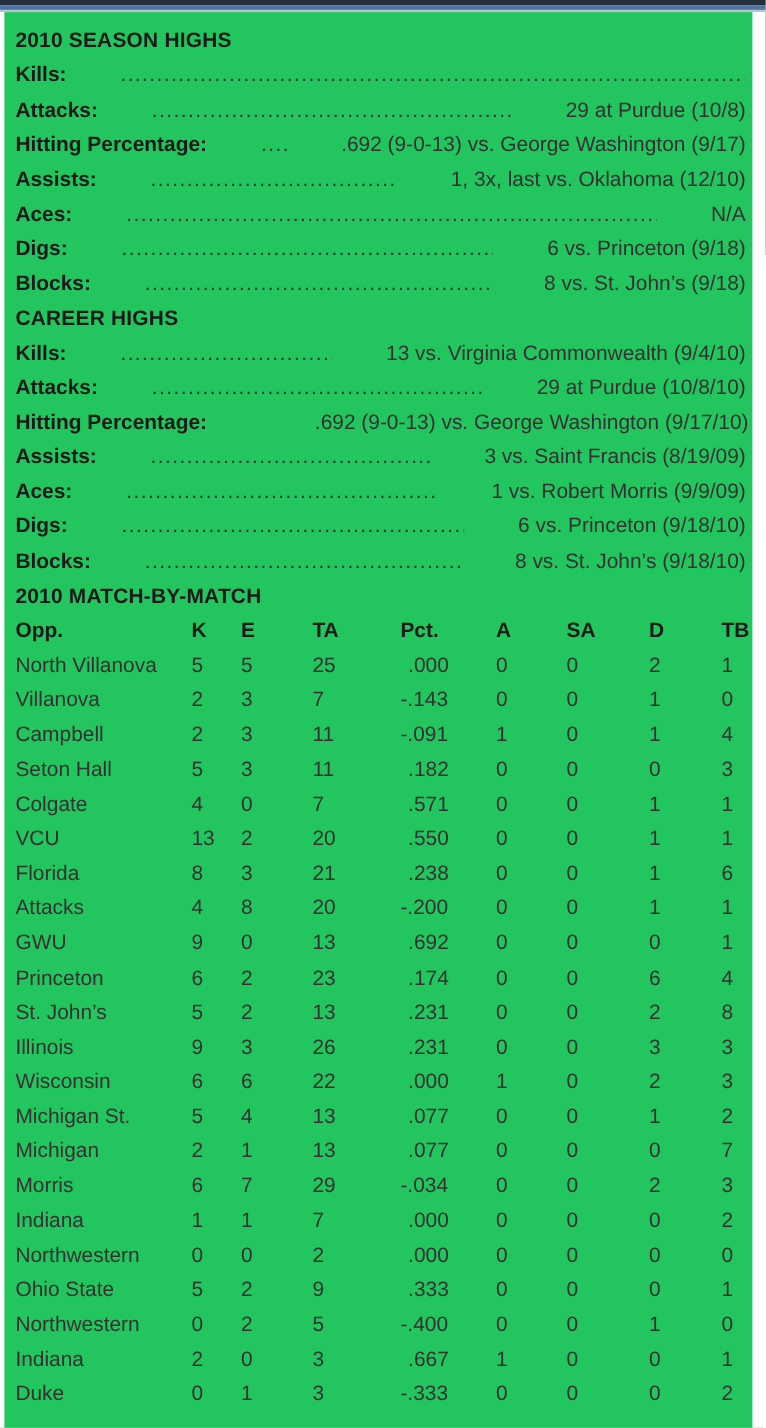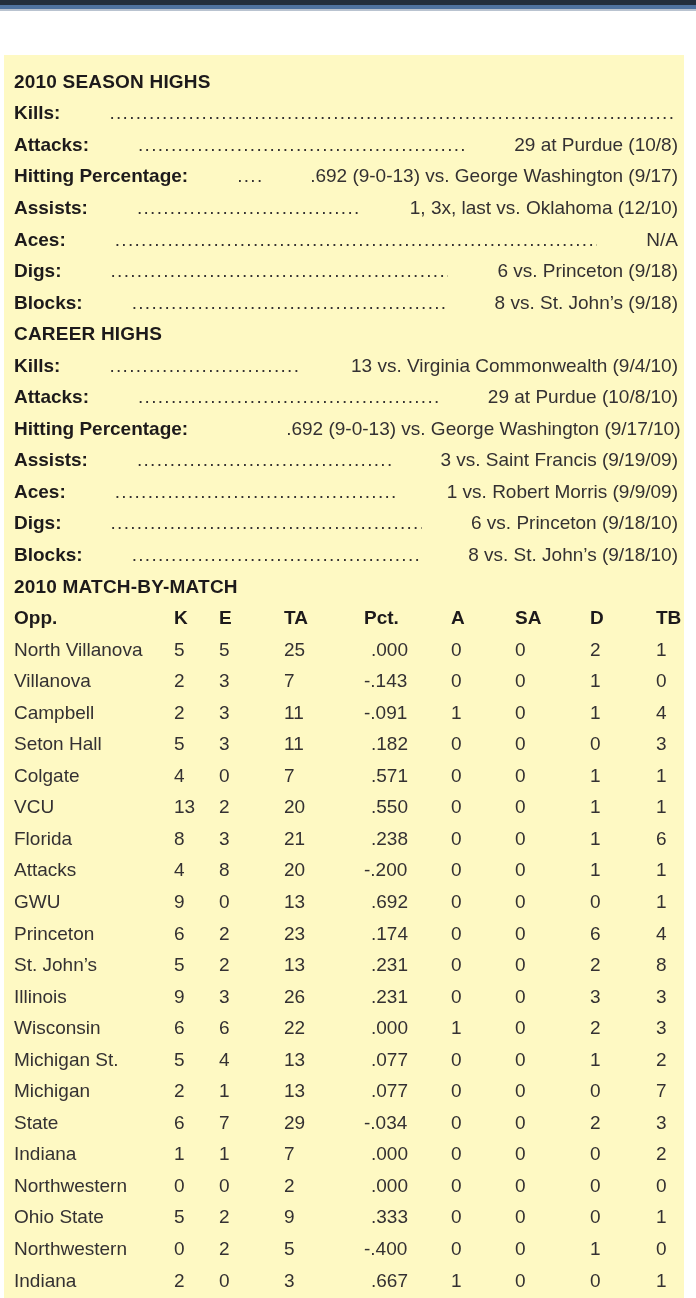--- a/index.html
+++ b/index.html
@@ -54,21 +54,21 @@
 </style>
 </head>
 <body>
 
 <div class="top-bar">
   <div class="bar-dark" style="background: rgb(35, 47, 61);"></div>
   <div class="bar-blue" style="background: rgb(79, 115, 160);"></div>
   <div class="bar-lite" style="background: rgb(185, 195, 208);"></div>
 </div>
 
-<div class="panel" style="background: #fef9c3; margin-top: 44px;">
+<div class="panel" style="background: #22c55e;">
   <div>
       <div class="line section-title">2010 SEASON HIGHS</div>
       <div class="line hi-row">
         <span class="hi-label">Kills:</span>
         <span class="hi-dots"></span>
       </div>
       <div class="line hi-row">
         <span class="hi-label">Attacks:</span>
         <span class="hi-dots"></span>
         <span class="hi-value">29 at Purdue (10/8)</span>
@@ -110,21 +110,21 @@
         <span class="hi-value">29 at Purdue (10/8/10)</span>
       </div>
       <div class="line hi-row">
         <span class="hi-label">Hitting Percentage:</span>
         <span class="hi-dots"></span>
         <span class="hi-value">.692 (9-0-13) vs. George Washington (9/17/10)</span>
       </div>
       <div class="line hi-row">
         <span class="hi-label">Assists:</span>
         <span class="hi-dots"></span>
-        <span class="hi-value">3 vs. Saint Francis (9/19/09)</span>
+        <span class="hi-value">3 vs. Saint Francis (8/19/09)</span>
       </div>
       <div class="line hi-row">
         <span class="hi-label">Aces:</span>
         <span class="hi-dots"></span>
         <span class="hi-value">1 vs. Robert Morris (9/9/09)</span>
       </div>
       <div class="line hi-row">
         <span class="hi-label">Digs:</span>
         <span class="hi-dots"></span>
         <span class="hi-value">6 vs. Princeton (9/18/10)</span>
@@ -307,21 +307,21 @@
         <span class="t-cell">2</span>
         <span class="t-cell">1</span>
         <span class="t-cell">13</span>
         <span class="t-cell dec-align">.077</span>
         <span class="t-cell">0</span>
         <span class="t-cell">0</span>
         <span class="t-cell">0</span>
         <span class="t-cell">7</span>
       </div>
       <div class="t-row">
-        <span class="t-cell">State</span>
+        <span class="t-cell">Morris</span>
         <span class="t-cell">6</span>
         <span class="t-cell">7</span>
         <span class="t-cell">29</span>
         <span class="t-cell">-.034</span>
         <span class="t-cell">0</span>
         <span class="t-cell">0</span>
         <span class="t-cell">2</span>
         <span class="t-cell">3</span>
       </div>
       <div class="t-row">

